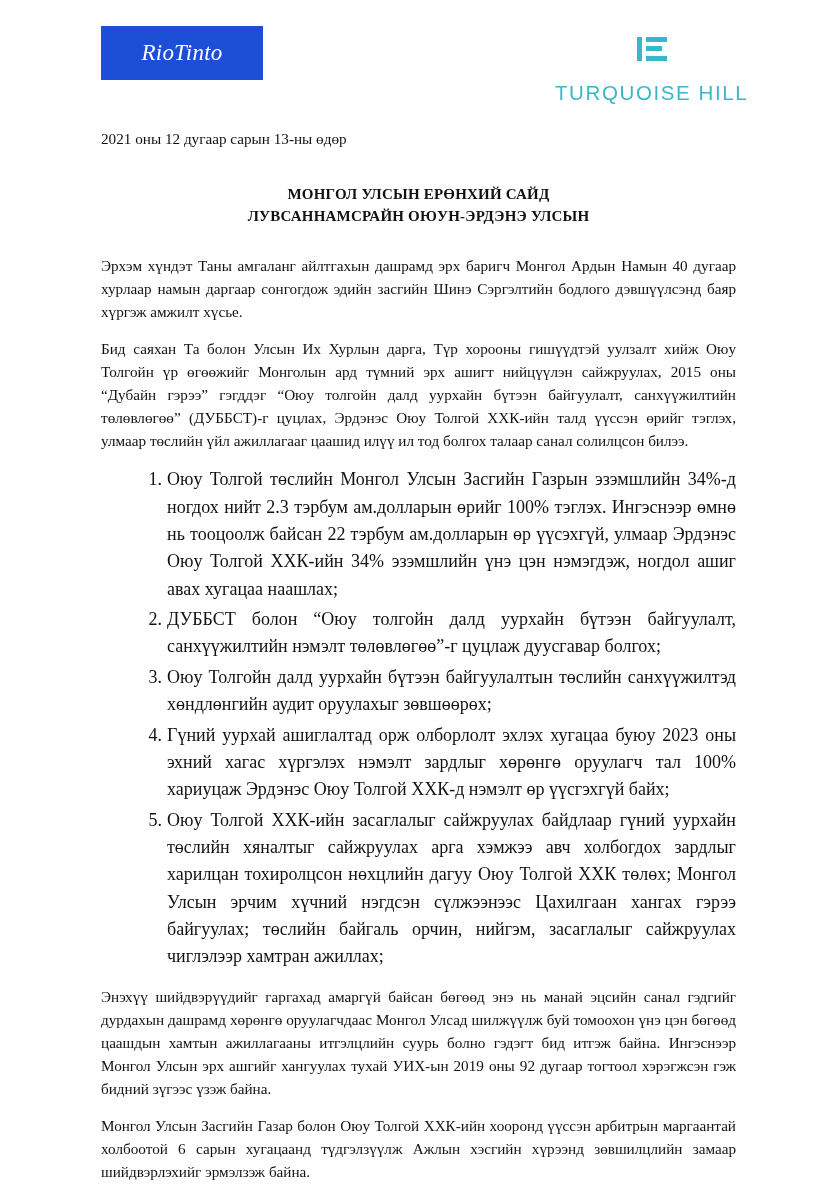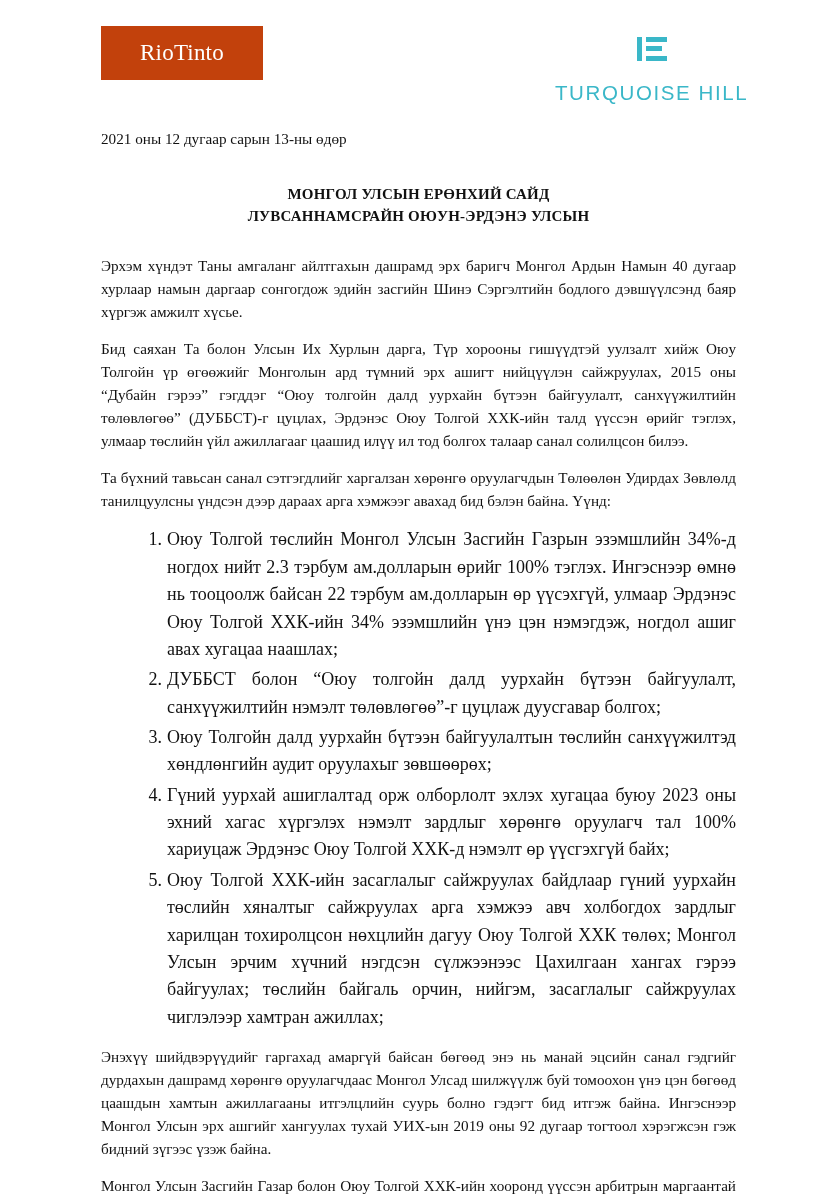--- a/index.html
+++ b/index.html
@@ -22,24 +22,25 @@
   .header {
     position: relative;
     height: 112px;
   }
   .riotinto-logo {
     position: absolute;
     left: 101px;
     top: 26px;
     width: 162px;
     height: 54px;
-    background: #c2410c;
+    background: #1d4ed8;
     display: flex;
     align-items: center;
     justify-content: center;
+    font-style: italic;
   }
   .riotinto-logo .wordmark {
     color: #ffffff;
     font-family: "Liberation Serif", serif;
     font-size: 23px;
     letter-spacing: 0.2px;
     font-weight: 400;
   }
   .th-logo {
     position: absolute;
@@ -172,21 +173,20 @@
 
     <p class="doc-date">2021 оны 12 дугаар сарын 13-ны өдөр</p>
 
     <div class="addressee">
       <div>МОНГОЛ УЛСЫН ЕРӨНХИЙ САЙД</div>
       <div>ЛУВСАННАМСРАЙН ОЮУН-ЭРДЭНЭ УЛСЫН</div>
     </div>
 
     <p class="para">Эрхэм хүндэт Таны амгаланг айлтгахын дашрамд эрх баригч Монгол Ардын Намын 40 дугаар хурлаар намын даргаар сонгогдож эдийн засгийн Шинэ Сэргэлтийн бодлого дэвшүүлсэнд баяр хүргэж амжилт хүсье.</p>
     <p class="para">Бид саяхан Та болон Улсын Их Хурлын дарга, Түр хорооны гишүүдтэй уулзалт хийж Оюу Толгойн үр өгөөжийг Монголын ард түмний эрх ашигт нийцүүлэн сайжруулах, 2015 оны “Дубайн гэрээ” гэгддэг “Оюу толгойн далд уурхайн бүтээн байгуулалт, санхүүжилтийн төлөвлөгөө” (ДУББСТ)-г цуцлах, Эрдэнэс Оюу Толгой ХХК-ийн талд үүссэн өрийг тэглэх, улмаар төслийн үйл ажиллагааг цаашид илүү ил тод болгох талаар санал солилцсон билээ.</p>
-    <p class="para">Та бүхний тавьсан санал сэтгэгдлийг харгалзан хөрөнгө оруулагчдын Төлөөлөн Удирдах Зөвлөлд танилцуулсны үндсэн дээр дараах арга хэмжээг авахад бид бэлэн байна. Үүнд:</p>
 
     <ol class="numlist">
       <li>Оюу Толгой төслийн Монгол Улсын Засгийн Газрын эзэмшлийн 34%-д ногдох нийт 2.3 тэрбум ам.долларын өрийг 100% тэглэх. Ингэснээр өмнө нь тооцоолж байсан 22 тэрбум ам.долларын өр үүсэхгүй, улмаар Эрдэнэс Оюу Толгой ХХК-ийн 34% эзэмшлийн үнэ цэн нэмэгдэж, ногдол ашиг авах хугацаа наашлах;</li>
       <li>ДУББСТ болон “Оюу толгойн далд уурхайн бүтээн байгуулалт, санхүүжилтийн нэмэлт төлөвлөгөө”-г цуцлаж дуусгавар болгох;</li>
       <li>Оюу Толгойн далд уурхайн бүтээн байгуулалтын төслийн санхүүжилтэд хөндлөнгийн аудит оруулахыг зөвшөөрөх;</li>
       <li>Гүний уурхай ашиглалтад орж олборлолт эхлэх хугацаа буюу 2023 оны эхний хагас хүргэлэх нэмэлт зардлыг хөрөнгө оруулагч тал 100% хариуцаж Эрдэнэс Оюу Толгой ХХК-д нэмэлт өр үүсгэхгүй байх;</li>
       <li>Оюу Толгой ХХК-ийн засаглалыг сайжруулах байдлаар гүний уурхайн төслийн хяналтыг сайжруулах арга хэмжээ авч холбогдох зардлыг харилцан тохиролцсон нөхцлийн дагуу Оюу Толгой ХХК төлөх; Монгол Улсын эрчим хүчний нэгдсэн сүлжээнээс Цахилгаан хангах гэрээ байгуулах; төслийн байгаль орчин, нийгэм, засаглалыг сайжруулах чиглэлээр хамтран ажиллах;</li>
     </ol>
 
     <p class="para">Энэхүү шийдвэрүүдийг гаргахад амаргүй байсан бөгөөд энэ нь манай эцсийн санал гэдгийг дурдахын дашрамд хөрөнгө оруулагчдаас Монгол Улсад шилжүүлж буй томоохон үнэ цэн бөгөөд цаашдын хамтын ажиллагааны итгэлцлийн суурь болно гэдэгт бид итгэж байна. Ингэснээр Монгол Улсын эрх ашгийг хангуулах тухай УИХ-ын 2019 оны 92 дугаар тогтоол хэрэгжсэн гэж бидний зүгээс үзэж байна.</p>

